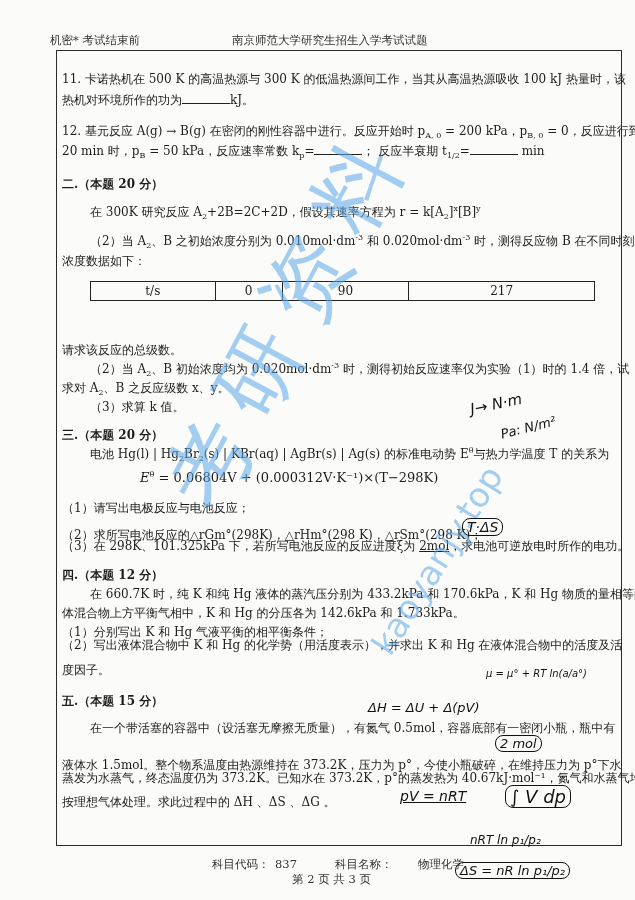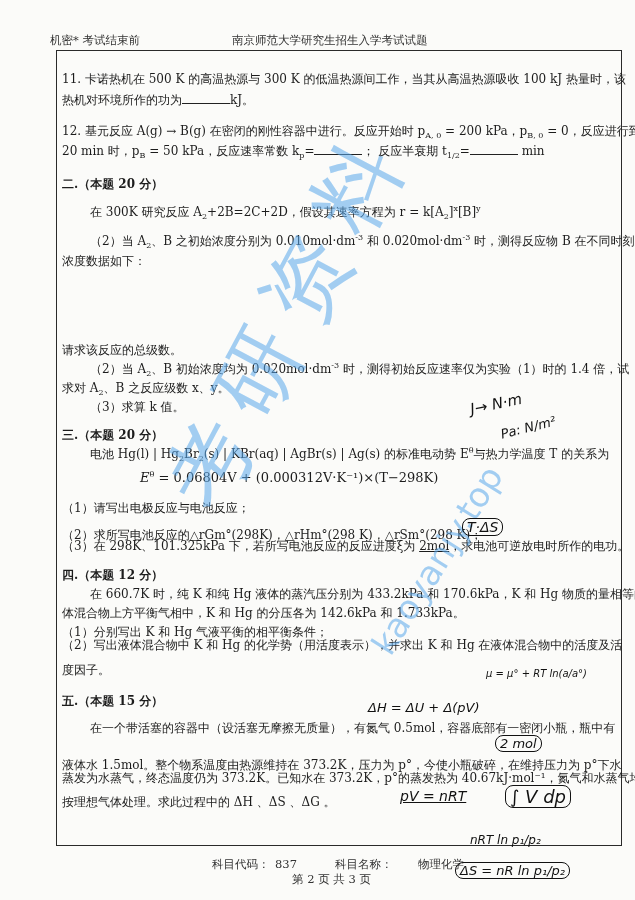--- a/index.html
+++ b/index.html
@@ -56,20 +56,26 @@
 <div class="line indent" style="top:204px;">
   <span>在 300K 研究反应 A</span><sub>2</sub><span>+2B=2C+2D，假设其速率方程为 r = k[A</span><sub>2</sub><span>]</span><sup>x</sup><span>[B]</span><sup>y</sup>
 </div>
 <div class="line indent" style="top:233px;">
   <span>（2）当 A</span><sub>2</sub><span>、B 之初始浓度分别为 0.010mol·dm</span><sup>-3</sup><span> 和 0.020mol·dm</span><sup>-3</sup><span> 时，测得反应物 B 在不同时刻的</span>
 </div>
 <div class="line" style="top:253px;">浓度数据如下：</div>
 
 <table class="data">
   <tbody>
+      <tr>
+    <td>t/s</td>
+    <td>0</td>
+    <td>90</td>
+    <td>217</td>
+  </tr>
 </tbody>
   </table>
 
 <div class="line" style="top:342px;">请求该反应的总级数。</div>
 <div class="line indent" style="top:361px;">
   <span>（2）当 A</span><sub>2</sub><span>、B 初始浓度均为 0.020mol·dm</span><sup>-3</sup><span> 时，测得初始反应速率仅为实验（1）时的 1.4 倍，试</span>
 </div>
 <div class="line" style="top:380px;">
   <span>求对 A</span><sub>2</sub><span>、B 之反应级数 x、y。</span>
 </div>

